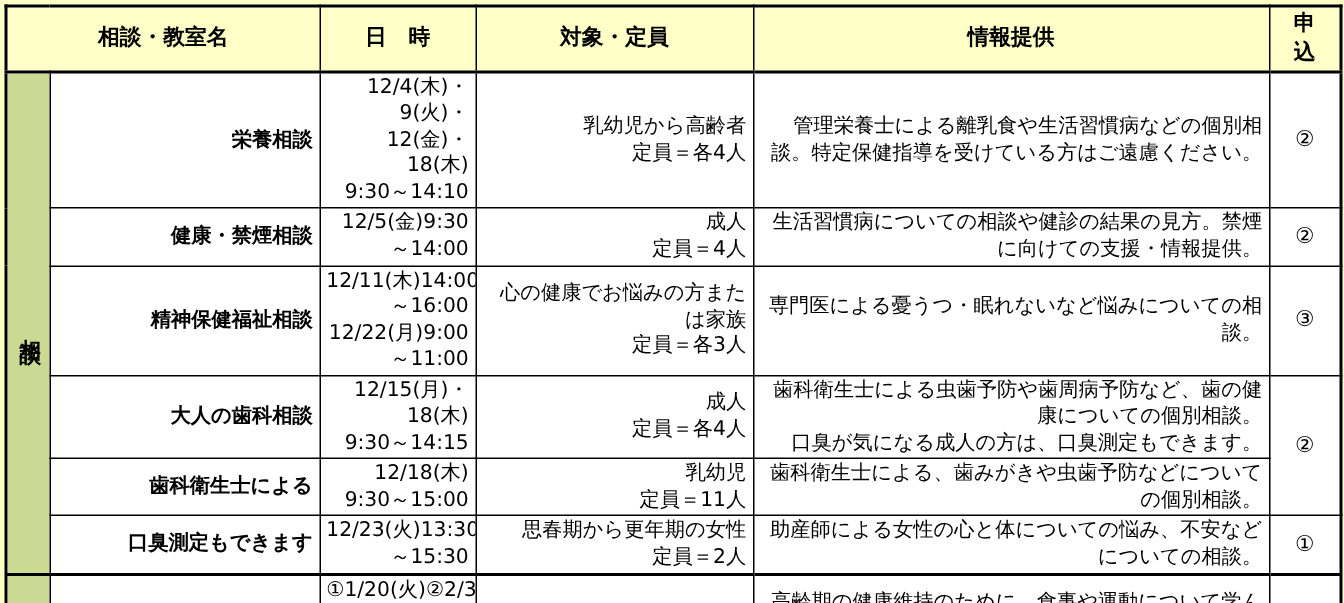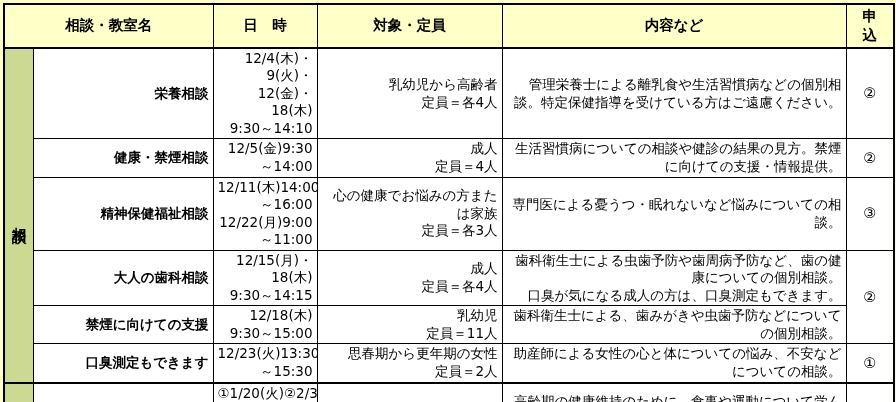--- a/index.html
+++ b/index.html
@@ -75,21 +75,21 @@
       <col class="c-date">
     <col class="c-target">
       <col class="c-content">
       <col class="c-apply">
   </colgroup>
   <tbody>
       <tr class="rh">
     <th colspan="2">相談・教室名</th>
     <th>日　時</th>
     <th>対象・定員</th>
-    <th>内容など</th>
+    <th>情報提供</th>
     <th>申込</th>
   </tr>
 
   <tr class="r1">
     <td class="grp" rowspan="6"><span>相談</span></td>
     <td class="nm">栄養相談</td>
     <td class="dt">12/4(木)・9(火)・12(金)・18(木)
 9:30～14:10</td>
     <td class="tg">乳幼児から高齢者
 定員＝各4人</td>
@@ -121,21 +121,21 @@
     <td class="dt">12/15(月)・18(木)
 9:30～14:15</td>
     <td class="tg">成人
 定員＝各4人</td>
     <td class="ct">歯科衛生士による虫歯予防や歯周病予防など、歯の健康についての個別相談。
 口臭が気になる成人の方は、口臭測定もできます。</td>
     <td class="ap" rowspan="2">②</td>
   </tr>
 
   <tr class="r5">
-    <td class="nm">禁煙に向けての支援</td>
+    <td class="nm">歯科衛生士による</td>
     <td class="dt">12/18(木)
 9:30～15:00</td>
     <td class="tg">乳幼児
 定員＝11人</td>
     <td class="ct">歯科衛生士による、歯みがきや虫歯予防などについての個別相談。</td>
   </tr>
 
   <tr class="r6">
     <td class="nm">口臭測定もできます</td>
     <td class="dt">12/23(火)13:30～15:30</td>

